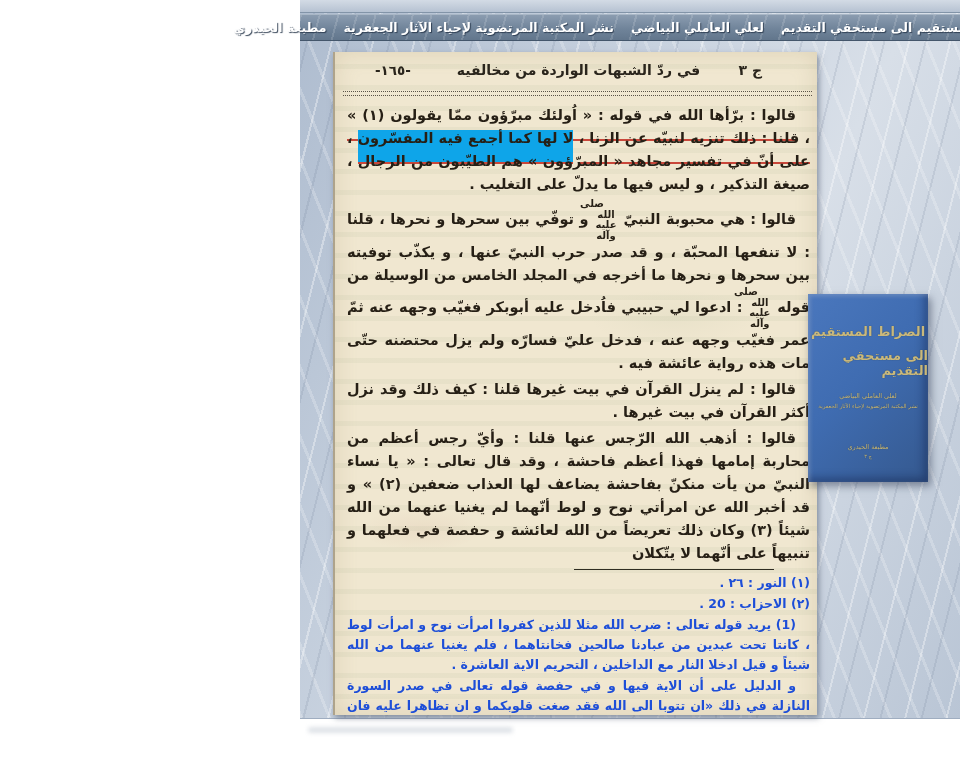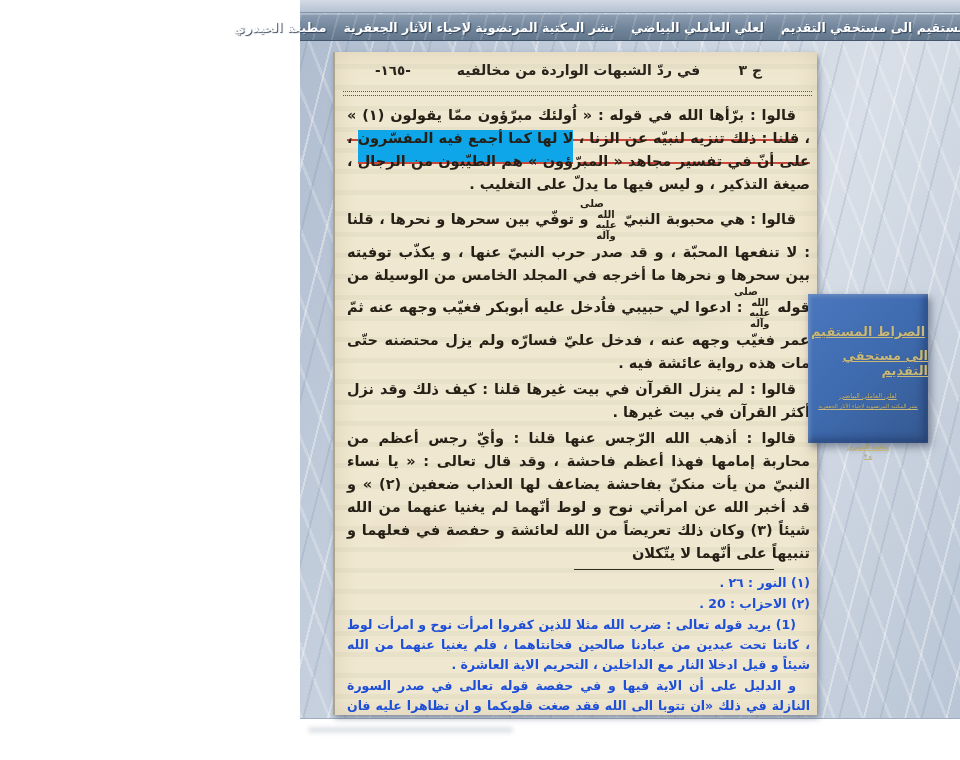--- a/index.html
+++ b/index.html
@@ -88,27 +88,27 @@
   }
 
   .fn-rule { width:200px; margin:4px 36px 3px auto; border-top:1.5px solid #2a251c; }
   .footnotes { color:#1d4ed8; font-size:12.5px; font-weight:bold; line-height:20px;
                text-align:justify; position:relative; }
   .footnotes p { margin-bottom:1px; }
   .footnotes p.indent { text-indent:14px; }
 
   
   .book-cover {
-    position:absolute; left:508px; top:294px; width:120px; height:149px;
+    position:absolute; left:508px; top:294px; width:120px; height:188px;
     background:linear-gradient(135deg,#4a77bd 0%, #3f6cb1 45%, #35598f 100%);
     box-shadow: inset 2px 2px 4px rgba(255,255,255,.22),
                 inset -4px -4px 8px rgba(10,20,60,.38),
                 3px 4px 8px rgba(55,65,90,.55);
     display:flex; flex-direction:column; align-items:center;
-    direction:rtl; color:#c9b87c; cursor:pointer;text-decoration:underline;
+    direction:rtl; color:#c9b87c; cursor:pointer;
   }
   .book-cover * { filter:blur(.45px); text-shadow:0 0 1px rgba(30,40,20,.55); }
   .bc-title { margin-top:30px; font-size:13px; font-weight:bold; }
   .bc-sub { margin-top:9px; font-size:13px; font-weight:bold; }
   .bc-line1 { margin-top:14px; font-size:6.5px; }
   .bc-line2 { margin-top:3px; font-size:5.5px; max-width:100px; text-align:center; }
   .bc-imprint { margin-top:34px; font-size:6.5px; }
   .bc-imprint2 { margin-top:2px; font-size:5px; }
 
   

